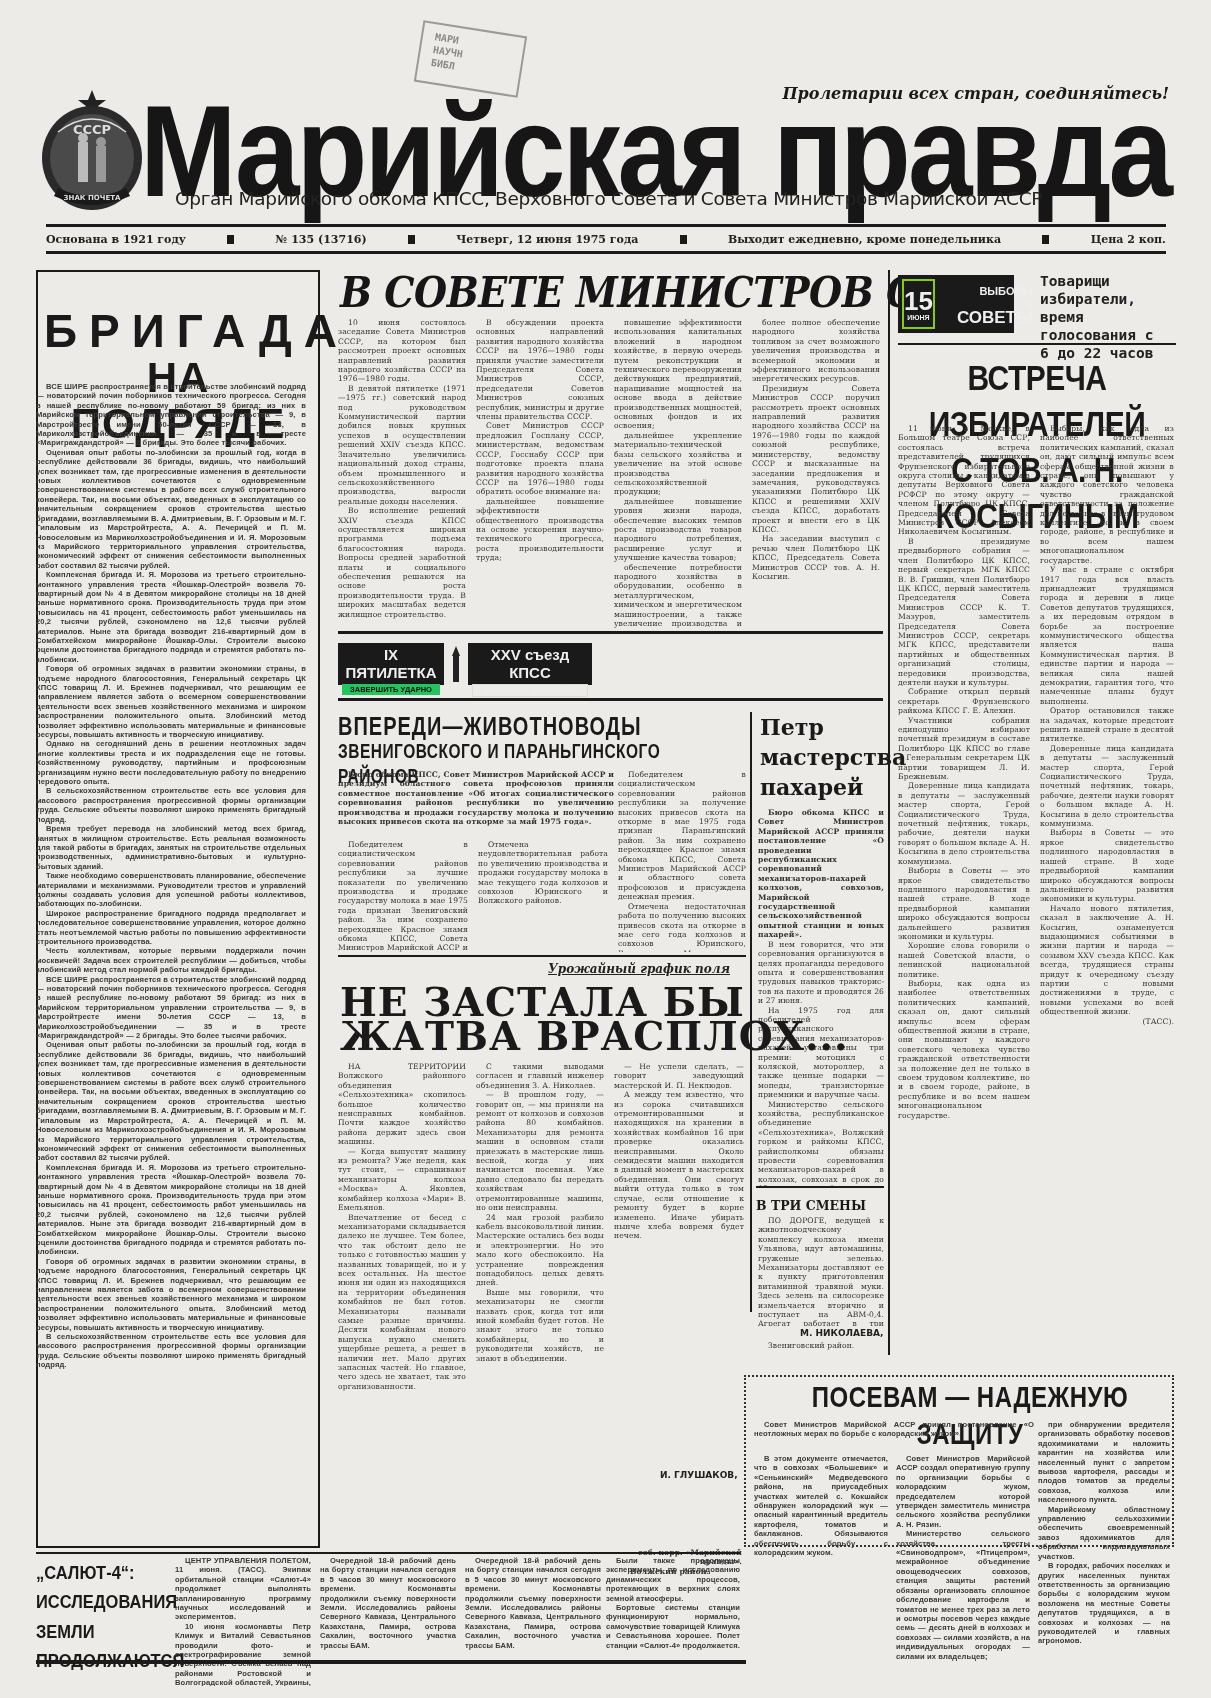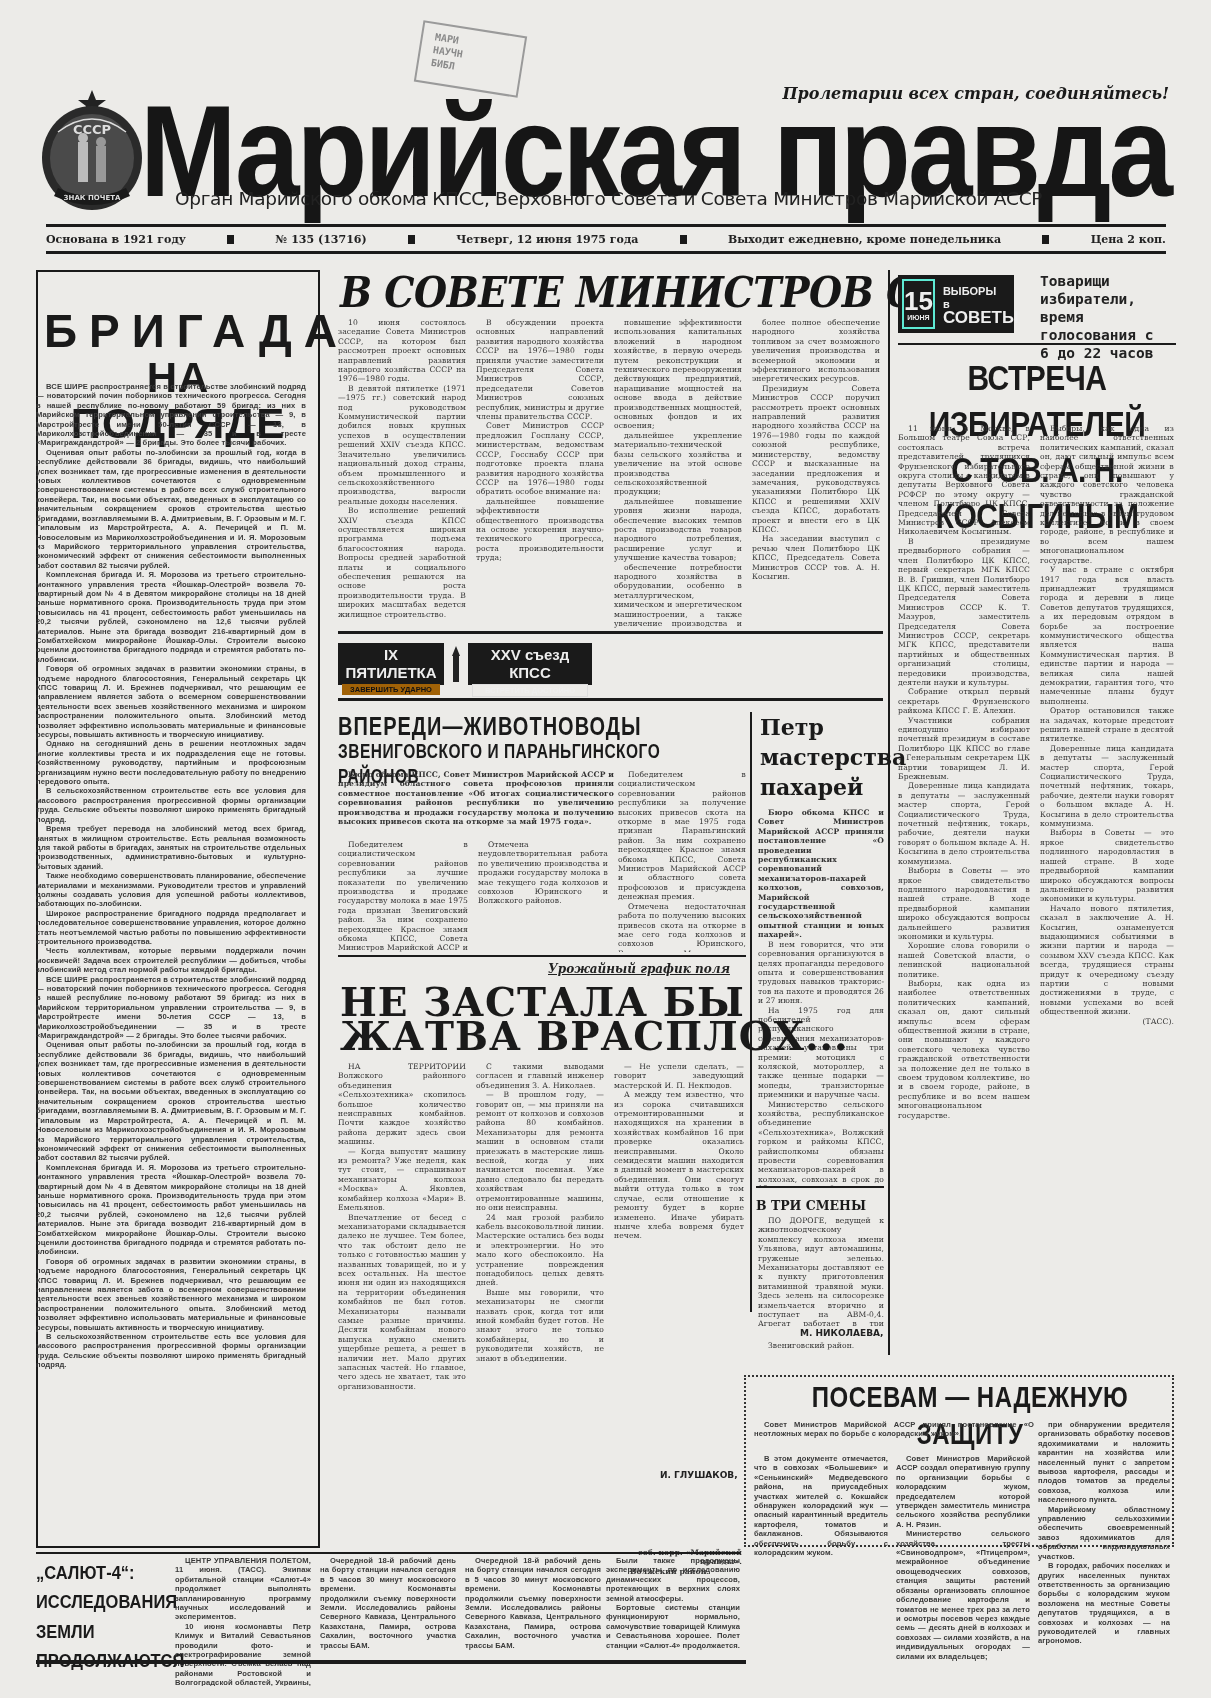--- a/index.html
+++ b/index.html
@@ -24,32 +24,32 @@
 
   
   .brig-box { left: 36px; top: 270px; width: 284px; height: 1278px; border: 2px solid #1a1a1a; }
   .brig-title { left: 44px; top: 283px; width: 268px; font-family: "Liberation Sans", sans-serif; font-weight: 900; color: #1a1a1a; text-align: center; margin-top: 24px; }
   .brig-title .l1 { font-size: 46px; letter-spacing: 12px; line-height: 48px; display:block; }
   .brig-title .l2 { font-size: 42px; letter-spacing: 1px; line-height: 46px; display:block; }
 
   .sovmin-title { left: 340px; top: 266px; font-family: "DejaVu Serif", serif; font-style: italic; font-weight: bold; font-size: 38px; color: #161616; letter-spacing: -0.5px; white-space: nowrap; transform: scaleY(1.15); transform-origin: left top; }
 
   .election-badge { left: 898px; top: 275px; width: 116px; height: 58px; background: #1a1a1a; color: #eee; display: flex; align-items: center; padding: 4px; }
-  .election-badge .day { width: 40px; height: 50px; border: 2px solid #5eead4; display: flex; flex-direction: column; align-items: center; justify-content: center; font-family: "Liberation Sans", sans-serif; font-weight: bold; }
+  .election-badge .day { width: 40px; height: 50px; border: 2px solid #84cc16; display: flex; flex-direction: column; align-items: center; justify-content: center; font-family: "Liberation Sans", sans-serif; font-weight: bold; }
   .election-badge .day .n { font-size: 26px; line-height: 26px; }
   .election-badge .day .m { font-size: 7px; }
-  .election-badge .txtb { margin-left: 8px; font-family: "Liberation Sans", sans-serif; font-weight: bold; font-size: 11px; line-height: 13px; text-align: left; }
+  .election-badge .txtb { margin-left: 22px; font-family: "Liberation Sans", sans-serif; font-weight: bold; font-size: 11px; line-height: 13px; text-align: right; }
   .election-badge .txtb .big { font-size: 17px; display:block; }
   .voting-time { left: 1040px; top: 272px; width: 130px; font-family: "DejaVu Sans Mono", monospace; font-weight: bold; font-size: 14.5px; line-height: 18px; color: #222; }
 
   .kosygin-title { left: 902px; top: 355px; width: 270px; font-family: "Liberation Sans", sans-serif; font-weight: bold; font-size: 30px; line-height: 40px; color: #1a1a1a; text-align: center; transform: scaleY(1.15); transform-origin: top; letter-spacing: -0.5px; }
 
   .banner1 { left: 338px; top: 643px; width: 106px; height: 42px; background: #1a1a1a; color: #eee; font-family: "Liberation Sans", sans-serif; font-weight: bold; text-align: center; padding-top: 3px; }
   .banner1 .a { font-size: 15px; line-height: 18px; display:block; }
-  .banner1 .b { font-size: 7.5px; line-height: 11px; display:block; background: #a16207; color: #111; margin: 2px 4px 0; }
+  .banner1 .b { font-size: 7.5px; line-height: 11px; display:block; background: #22c55e; color: #111; margin: 2px 4px 0; }
   .banner2 { left: 468px; top: 643px; width: 124px; height: 42px; background: #1a1a1a; color: #eee; font-family: "Liberation Sans", sans-serif; font-weight: bold; text-align: center; padding-top: 3px; }
   .banner2 .a { font-size: 15px; line-height: 18px; display:block; }
   .banner2 .b { font-size: 7.5px; line-height: 11px; display:block; border: 1px solid #ddd; margin: 2px 4px 0; }
   .torch { left: 446px; top: 644px; width: 20px; height: 40px; }
   .best-slogan { left: 615px; top: 640px; width: 270px; font-family: "DejaVu Serif", serif; font-weight: bold; font-size: 15.5px; line-height: 19px; color: #222; }
 
   .livestock-title { left: 338px; top: 712px; width: 400px; font-family: "Liberation Sans", sans-serif; font-weight: bold; color: #1a1a1a; transform: scaleY(1.25); transform-origin: left top; letter-spacing: 0.5px; }
   .livestock-title .a { font-size: 20px; line-height: 22px; display:block; letter-spacing: 1px; }
   .livestock-title .b { font-size: 15.5px; line-height: 20px; display:block; }
   .plough-title { left: 760px; top: 712px; width: 120px; font-family: "DejaVu Serif", serif; font-weight: bold; font-size: 22px; line-height: 30px; color: #1a1a1a; }

